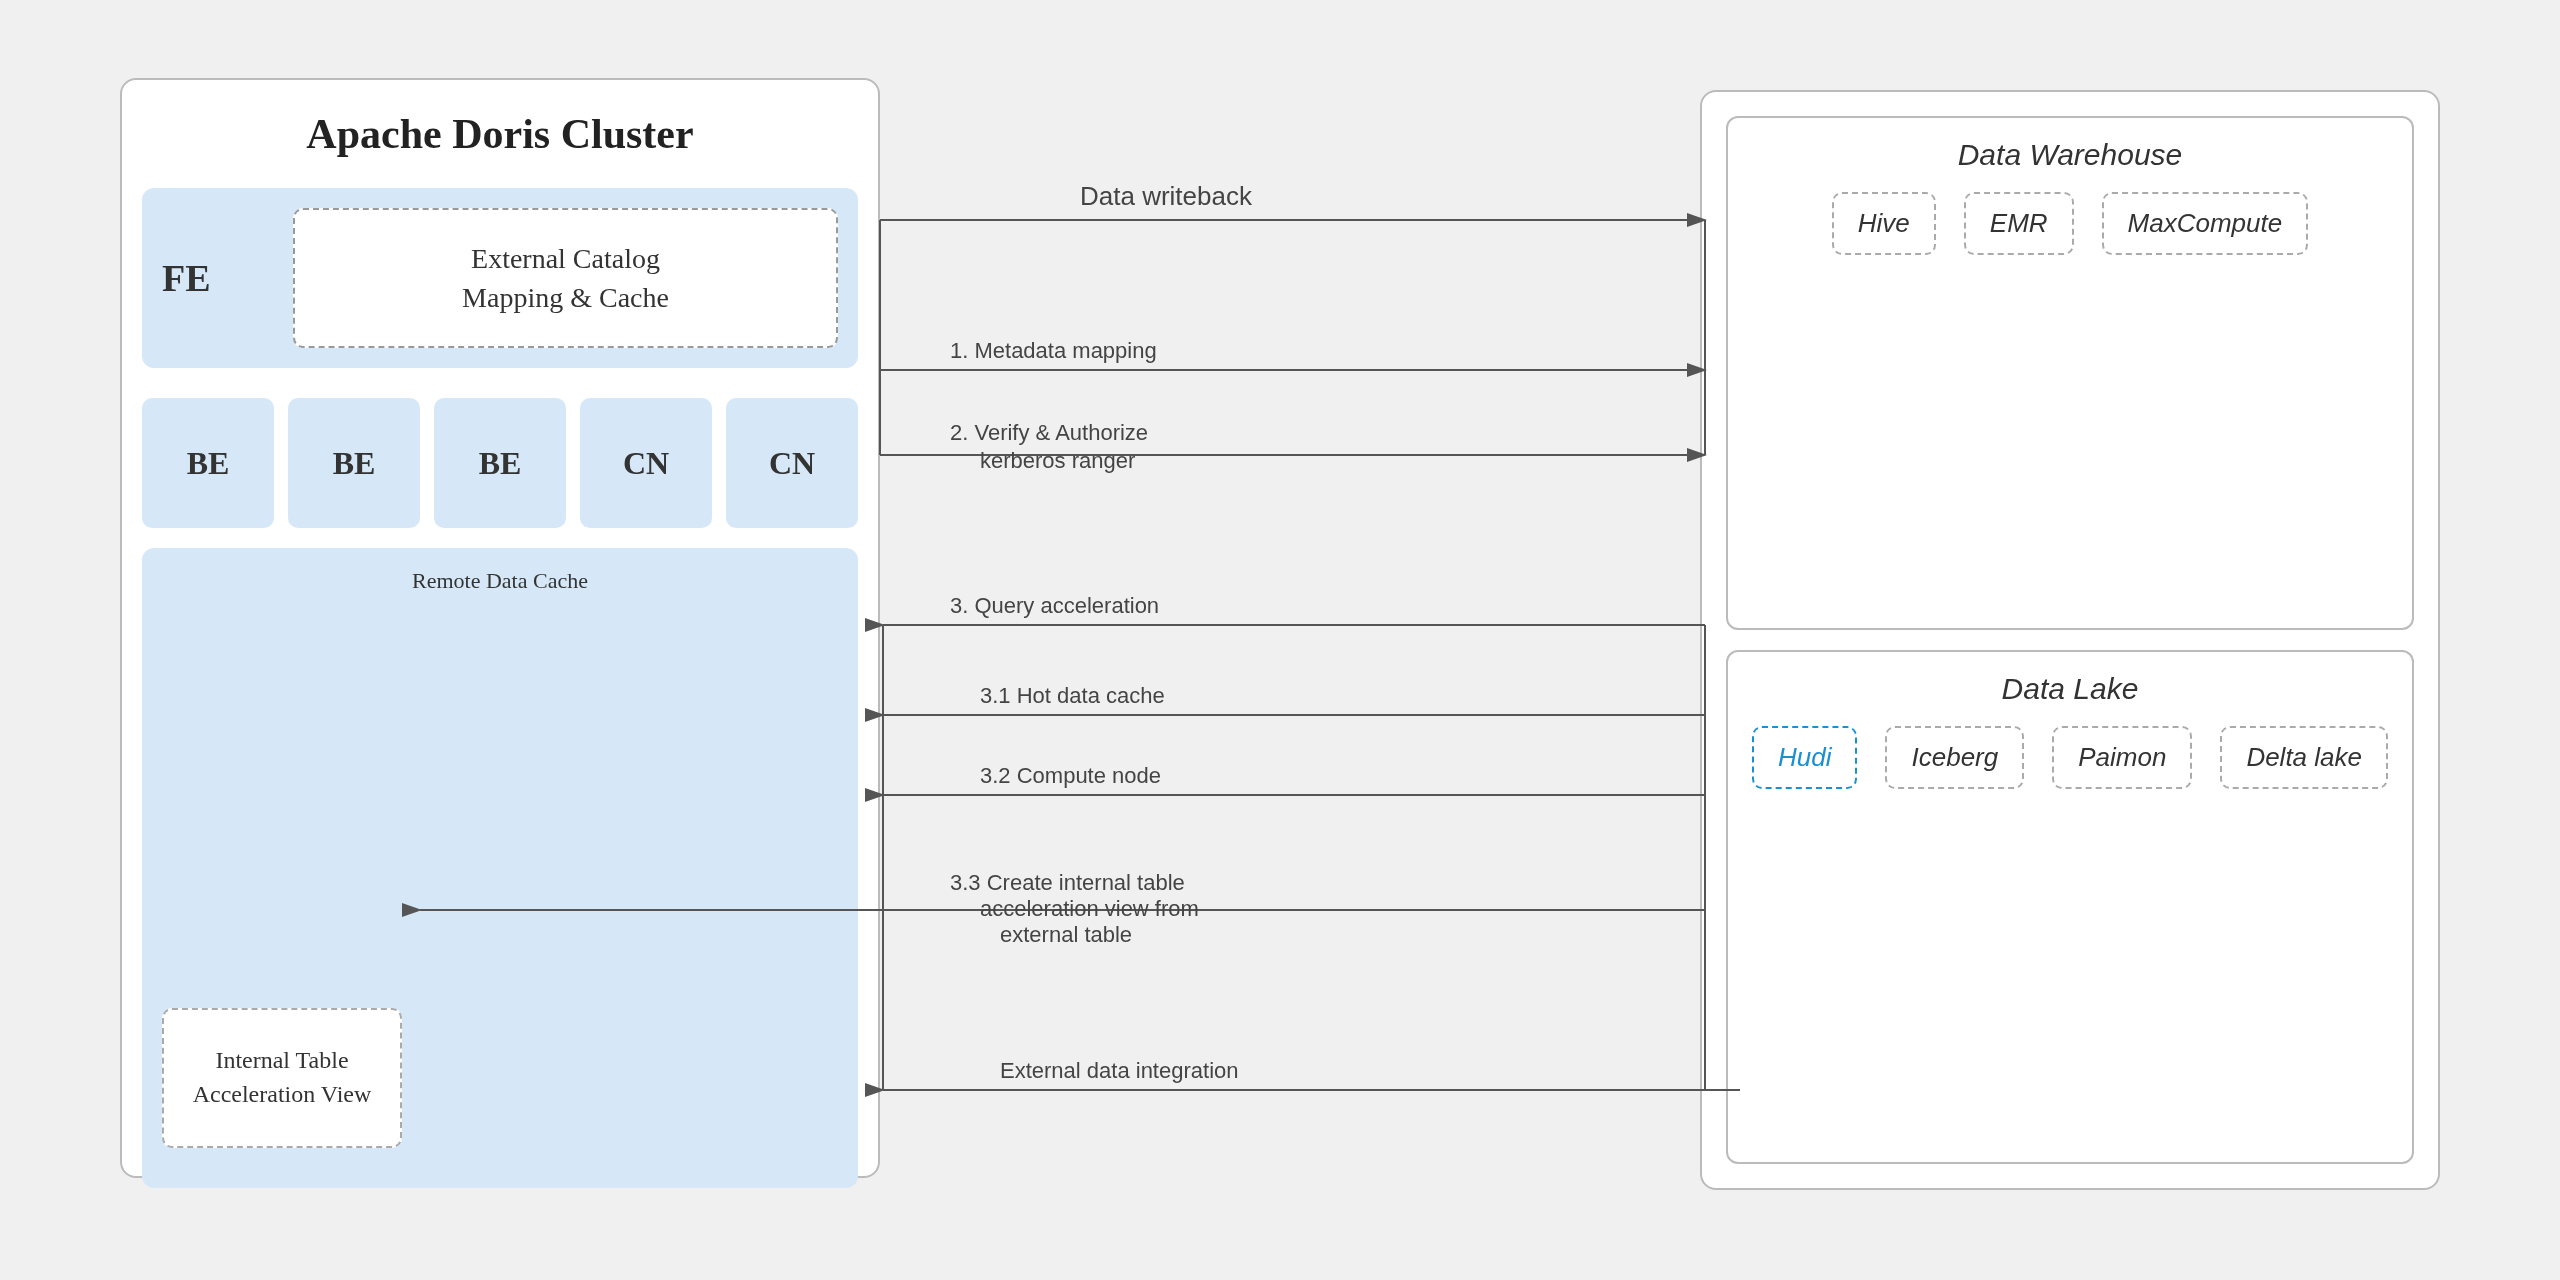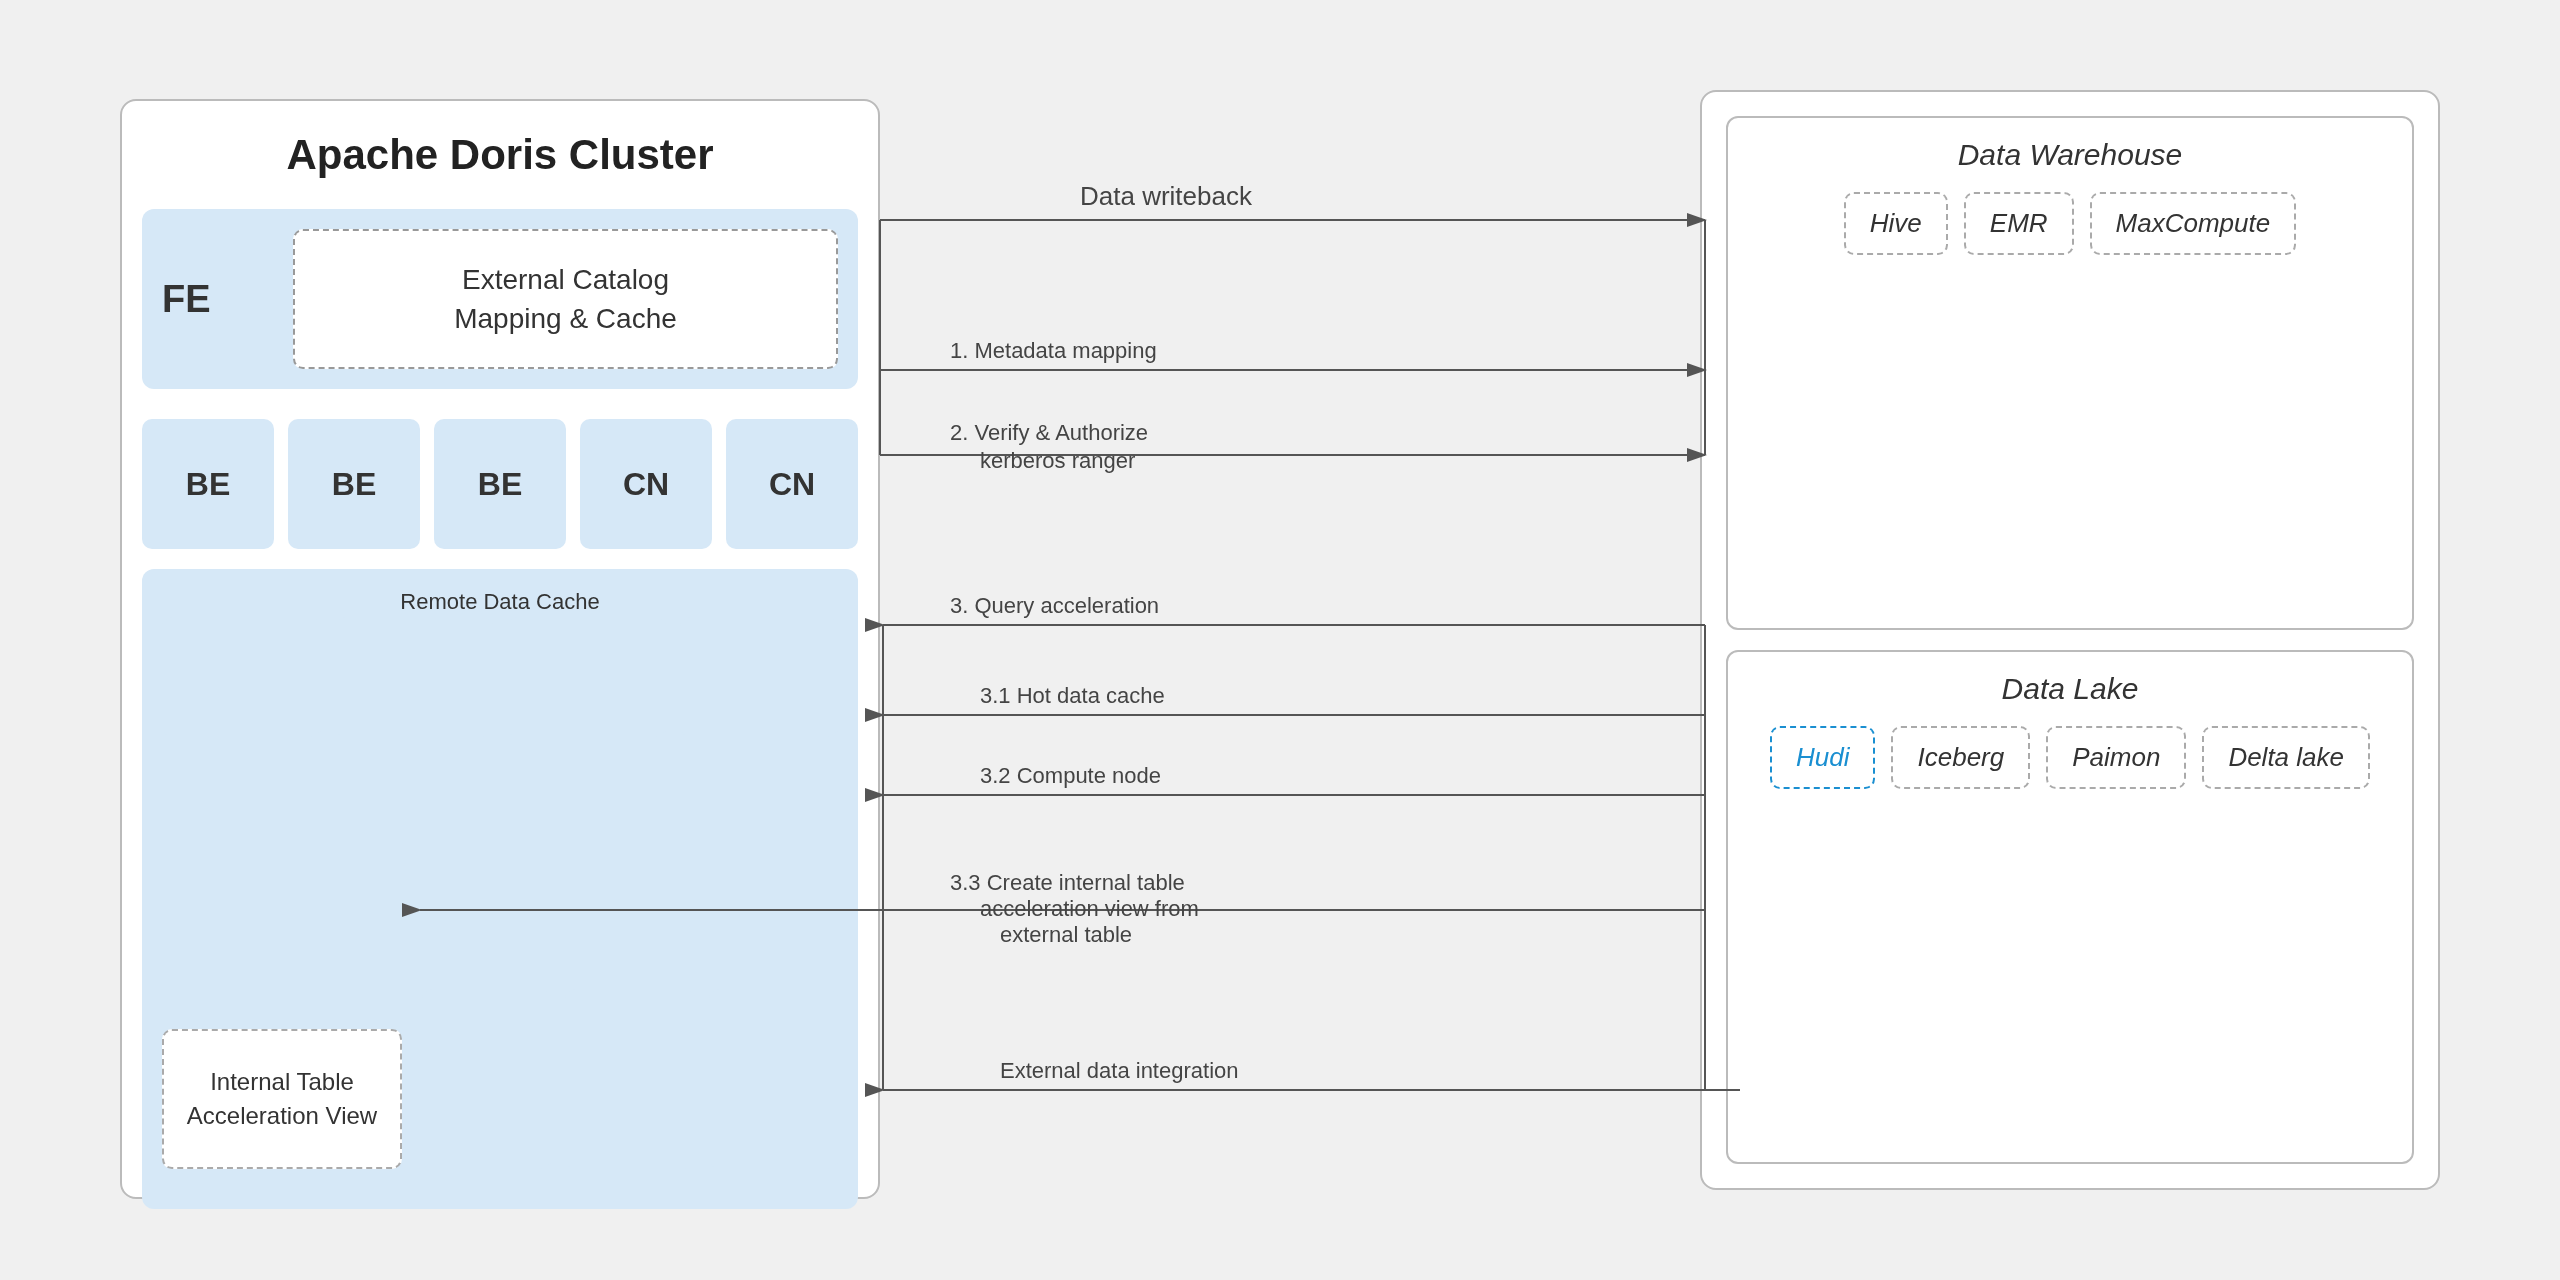--- a/index.html
+++ b/index.html
@@ -150,21 +150,21 @@
       flex: 1;
     }
     .data-section-title {
       font-size: 30px;
       color: #333;
       text-align: center;
       margin-bottom: 20px;
     }
     .data-section-items {
       display: flex;
-      gap: 16px;
+      gap: 28px;
       justify-content: center;
       flex-wrap: wrap;
     }
     .data-item {
       border: 2px dashed #aaa;
       border-radius: 10px;
       padding: 14px 24px;
       font-size: 26px;
       color: #333;
       background: #fff;
@@ -192,21 +192,22 @@
 
     
     .full-diagram {
       position: relative;
       width: 2400px;
       height: 1180px;
     }
     .left-box {
       position: absolute;
       left: 40px;
-      top: 49px;
+      top: 28px;
+      font-family: Liberation Serif, serif;
     }
     .right-box {
       position: absolute;
       right: 40px;
       top: 40px;
     }
     .middle-svg {
       position: absolute;
       left: 0;
       top: 0;

